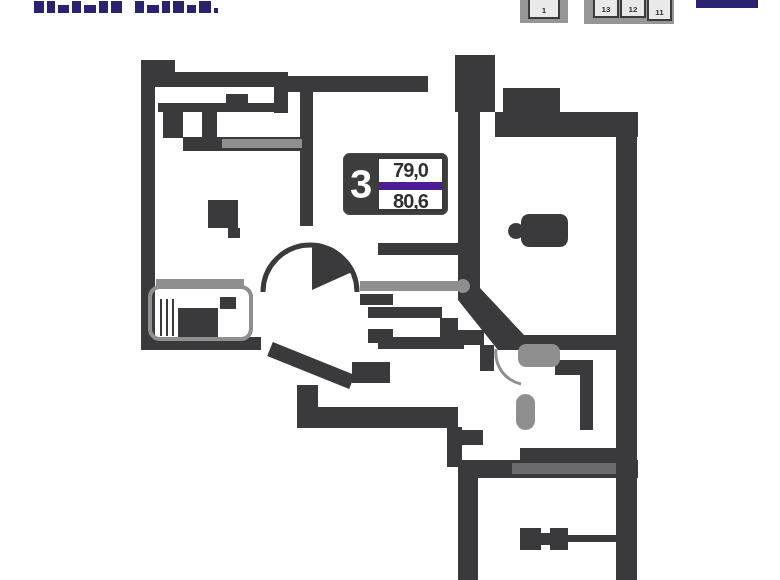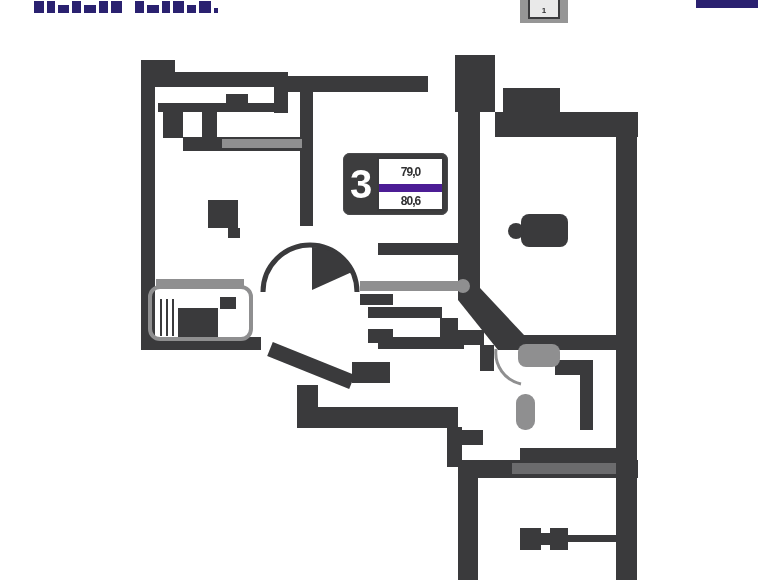--- a/index.html
+++ b/index.html
@@ -36,21 +36,21 @@
   .label-num{
     width:34px;color:#ffffff;font-size:40px;font-weight:bold;
     display:flex;align-items:center;justify-content:center;letter-spacing:-2px;
   }
   .label-areas{
     flex:1;margin:4px 4px 4px 0;background:#ffffff;border:2px solid #3a3a3c;
     display:grid;grid-template-rows:1fr 1fr;
   }
   .area-cell{
     display:flex;align-items:center;justify-content:center;
-    font-size:12px;font-weight:bold;color:#303032;letter-spacing:-1px;
+    font-size:20px;font-weight:bold;color:#303032;letter-spacing:-1px;
   }
   .area-cell.bottom{border-top:8px solid #4c1d95;}
   svg{position:absolute;left:0;top:0;}
 </style>
 </head>
 <body>
 
 <div class="stage">
 
   <div class="logo">
@@ -67,20 +67,31 @@
     <span class="g" style="width:8px"></span>
     <span class="g" style="width:11px"></span>
     <span class="g s" style="width:9px"></span>
     <span class="g" style="width:12px"></span>
     <span class="g dot"></span>
   </div>
 
   <div class="strip stripA">
     <div class="unit-cell" style="left:8px;top:0;width:32px;height:19px;">
       <span>1</span>
+    </div>
+  </div>
+  <div class="strip stripB">
+    <div class="unit-cell" style="left:9px;top:0;width:26px;height:18px;">
+      <span>13</span>
+    </div>
+    <div class="unit-cell" style="left:36px;top:0;width:26px;height:18px;">
+      <span>12</span>
+    </div>
+    <div class="unit-cell" style="left:63px;top:0;width:25px;height:21px;">
+      <span>11</span>
     </div>
   </div>
   <div class="blue-bar"></div>
 
   <svg width="780" height="580" viewBox="0 0 780 580">
     <g fill="#3a3a3c">
 
       <rect x="141" y="60" width="14" height="290"></rect>
       <rect x="141" y="60" width="34" height="14"></rect>
       <g>

